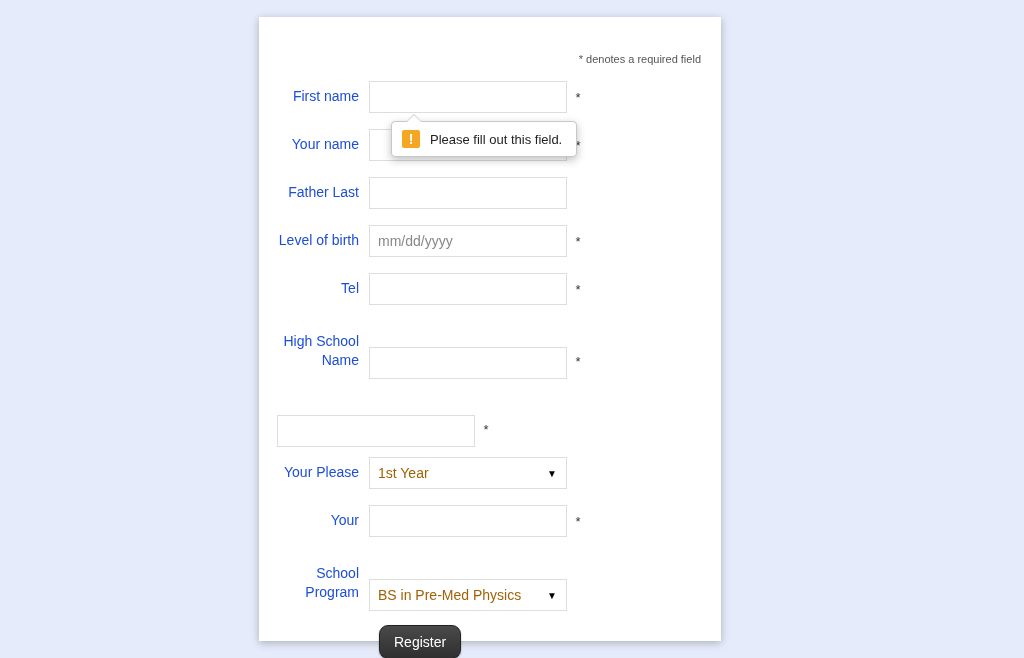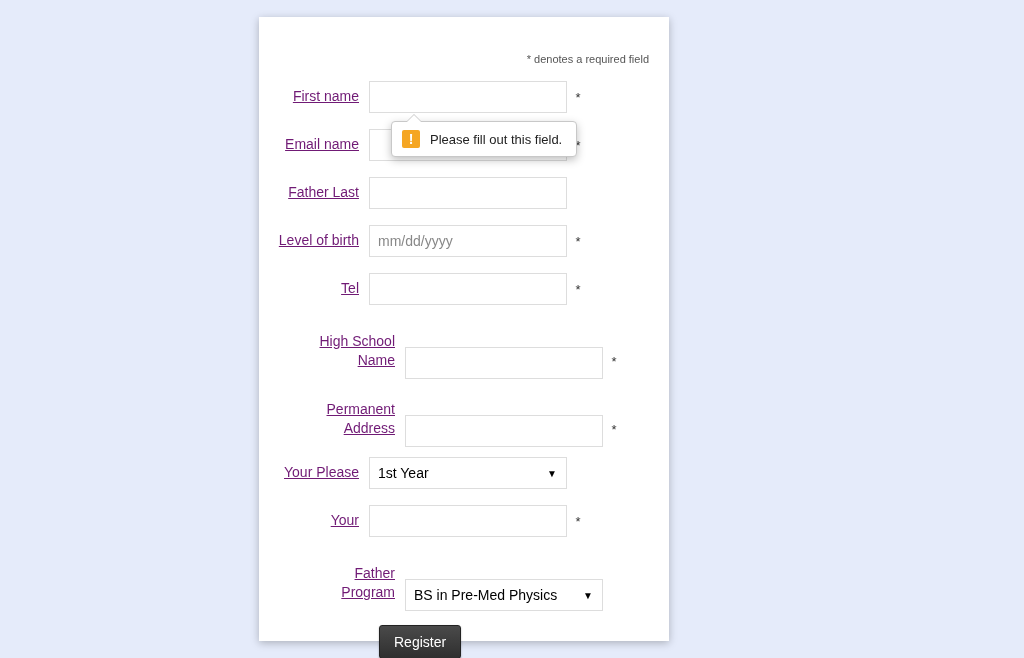--- a/index.html
+++ b/index.html
@@ -11,21 +11,21 @@
     color: #222;
     width: 1024px;
     height: 658px;
     overflow: hidden;
     position: relative;
   }
   .card {
     position: absolute;
     left: 259px;
     top: 17px;
-    width: 410px;
+    width: 462px;
     height: 624px;
     background: #fff;
     box-shadow: 0 2px 8px rgba(0,0,0,0.25);
     padding: 20px 24px;
   }
   .required-note {
     position: absolute;
     top: 36px;
     right: 20px;
     font-size: 11px;
@@ -45,38 +45,37 @@
   }
   .row.tall {
     align-items: flex-end;
     min-height: 64px;
   }
   .lbl {
     width: 92px;
     text-align: right;
     padding-right: 10px;
     font-size: 14px;
-    color: #701a75;
+    color: #1d4ed8;
     line-height: 1.4;
-    text-decoration: underline;
-  }
-  .row.tall .lbl { padding-bottom: 8px; margin-left: 36px; }
+  }
+  .row.tall .lbl { padding-bottom: 8px; }
   .ctrl-wrap {
     position: relative;
     display: flex;
     align-items: center;
   }
   .ctrl {
     width: 198px;
     height: 32px;
     border: 1px solid #ddd;
     background: #fff;
     padding: 0 8px;
     font-size: 14px;
-    color: #000000;
+    color: #a16207;
     outline: none;
     font-family: inherit;
   }
   .ctrl::placeholder { color: #888; }
   select.ctrl {
     appearance: none;
     -webkit-appearance: none;
     padding-right: 24px;
     background: #fff;
   }
@@ -101,21 +100,21 @@
     padding-left: 18px;
   }
   .btn {
     margin-left: 102px;
     margin-top: 10px;
     height: 34px;
     padding: 0 14px;
     background: linear-gradient(#4a4a4a, #2f2f2f);
     color: #fff;
     border: 1px solid #222;
-    border-radius: 3px;
+    border-radius: 9px;
     font-size: 14px;
     cursor: pointer;
     box-shadow: 0 1px 2px rgba(0,0,0,0.3);
   }
   
   .tooltip {
     position: absolute;
     left: 22px;
     top: 40px;
     background: #fff;
@@ -180,21 +179,21 @@
         <div class="tooltip">
           <span class="warn-icon">!</span>
           <span>Please fill out this field.</span>
         </div>
       </div>
       <div class="star">*</div>
     </div>
 
     
     <div class="row">
-      <div class="lbl">Email name</div>
+      <div class="lbl">Your name</div>
       <div class="ctrl-wrap">
         <input class="ctrl" type="text" style="">
       </div>
       <div class="star">*</div>
     </div>
 
     
     <div class="row">
       <div class="lbl">Father Last</div>
       <div class="ctrl-wrap">
@@ -225,21 +224,20 @@
     <div class="row tall">
       <div class="lbl">High School Name</div>
       <div class="ctrl-wrap">
         <input class="ctrl" type="text" style="">
       </div>
       <div class="star" style="align-self:flex-end; padding-bottom:10px;">*</div>
     </div>
 
     
     <div class="row tall">
-      <div class="lbl">Permanent Address</div>
       <div class="ctrl-wrap">
         <input class="ctrl" type="text" style="">
       </div>
       <div class="star" style="align-self:flex-end; padding-bottom:10px;">*</div>
     </div>
 
     
     <div class="row">
       <div class="lbl">Your Please</div>
       <div class="ctrl-wrap select-wrap">
@@ -255,21 +253,21 @@
     <div class="row">
       <div class="lbl">Your</div>
       <div class="ctrl-wrap">
         <input class="ctrl" type="text" style="">
       </div>
       <div class="star">*</div>
     </div>
 
     
     <div class="row tall">
-      <div class="lbl">Father Program</div>
+      <div class="lbl">School Program</div>
       <div class="ctrl-wrap select-wrap">
         <select class="ctrl">
           <option>BS in Pre-Med Physics</option>
         </select>
         <span class="select-caret">▼</span>
       </div>
       <div class="star"></div>
     </div>
 
     

